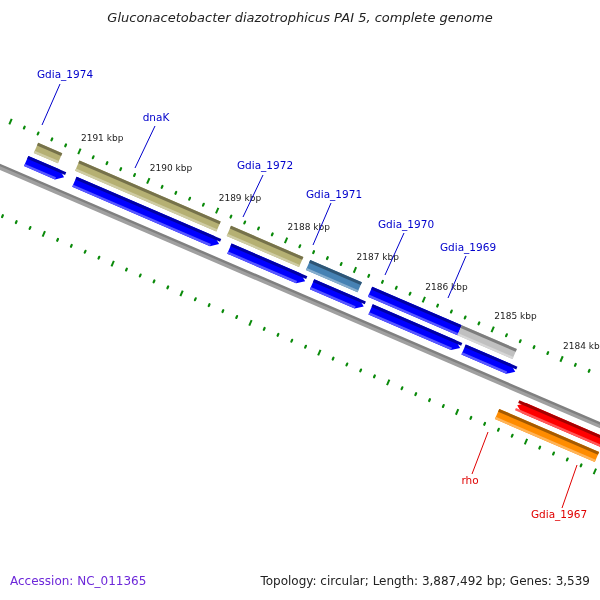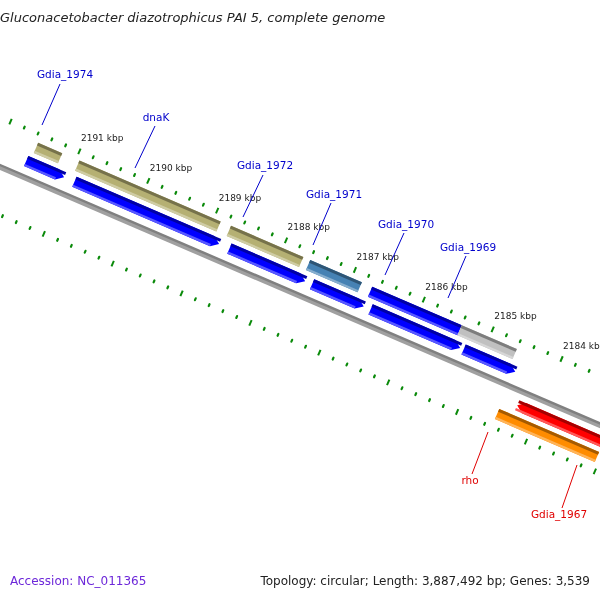--- a/index.html
+++ b/index.html
@@ -1,18 +1,18 @@
 <!DOCTYPE html>
 <html><head>
   <meta charset="utf-8">
   <style>
     html, body { margin: 0; padding: 0; background: #ffffff; }
     body { width: 600px; height: 600px; position: relative; overflow: hidden;
            font-family: "DejaVu Sans", sans-serif; }
-    #title { position: absolute; top: 10px; left: 0; width: 600px; 
+    #title { position: absolute; top: 10px; left: 0; width: 600px; text-align: center;
              font-style: italic; font-size: 13px; color: #222; }
     #footer-left { position: absolute; left: 10px; top: 574px; font-size: 12px; color: #6d28d9; }
     #footer-right { position: absolute; right: 10px; top: 574px; font-size: 12px; color: #222; }
     svg#map { position: absolute; left: 0; top: 0; }
     .kbp { font-family: "DejaVu Sans", sans-serif; font-size: 9px; fill: #222; }
     .glabel { font-family: "DejaVu Sans", sans-serif; font-size: 10.5px; }
   </style>
 </head>
 <body>
 

